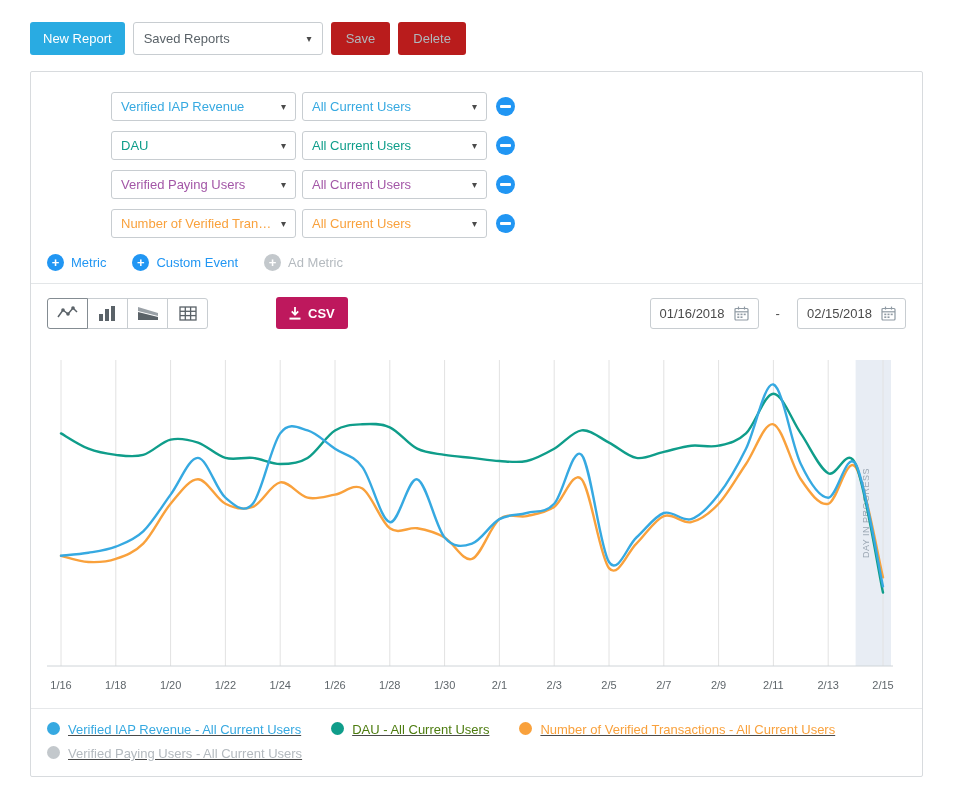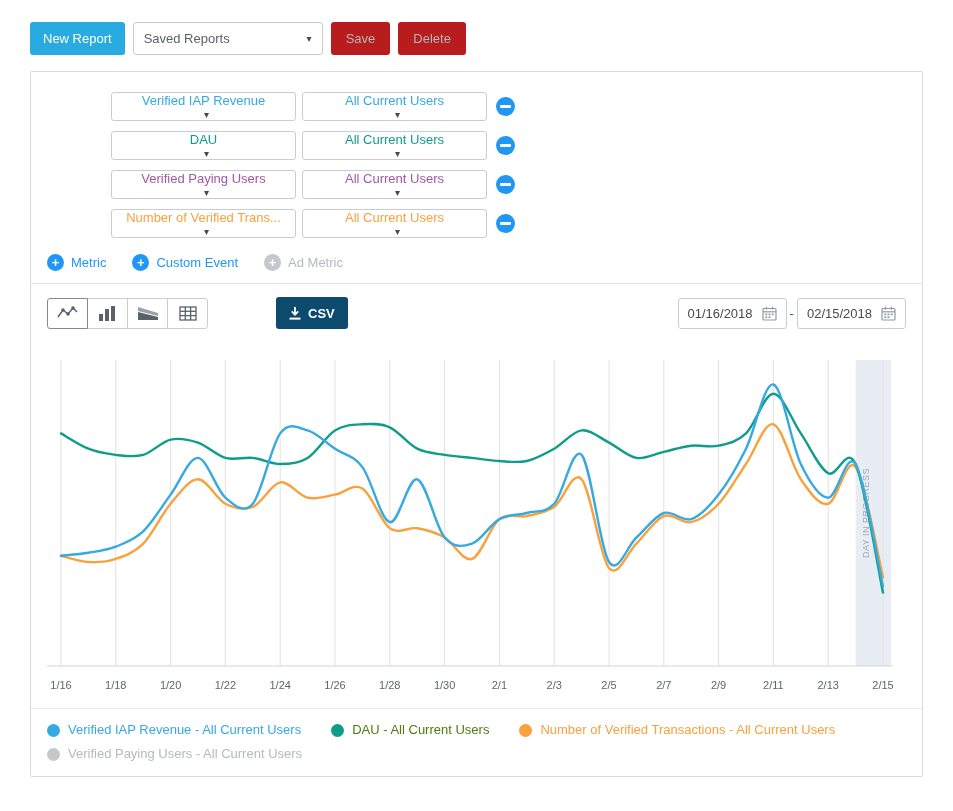--- a/index.html
+++ b/index.html
@@ -17,49 +17,49 @@
   .select-reports { width:190px; height:33px; border:1px solid #c8cdd1; border-radius:3px; background:#fff;
     display:flex; align-items:center; justify-content:space-between; padding:0 10px; font-size:13px; color:#5a6268; cursor:pointer;gap:22px; }
   .caret { color:#4a4a4a; font-size:10px; margin-left:6px; flex:0 0 auto; }
 
   .panel { margin:0 30px; border:1px solid #d8dbde; border-radius:2px; background:#fff; }
 
   .metric-section { padding:20px 16px 12px; }
   .metric-rows { margin-left:64px; }
   .metric-row { display:flex; align-items:center; margin-bottom:10px; }
   .select { width:185px; height:29px; border:1px solid #c8cdd1; border-radius:3px; background:#fff;
-    display:flex; align-items:center; justify-content:space-between; padding:0 9px; font-size:13px; margin-right:6px; cursor:pointer;flex-direction:column; }
+    display:flex; align-items:center; justify-content:space-between; padding:0 9px; font-size:13px; margin-right:6px; cursor:pointer; }
   .sel-label { white-space:nowrap; overflow:hidden; text-overflow:ellipsis; }
   .remove-btn { width:19px; height:19px; border-radius:50%; background:#2196f3; border:none; position:relative; cursor:pointer; margin-left:3px; padding:0; }
   .remove-btn .minus { position:absolute; left:4px; right:4px; top:8px; height:3px; background:#fff; border-radius:1px; }
 
   .add-links { display:flex; align-items:center; gap:26px; margin-top:16px; font-size:13px; }
   .add-link { display:flex; align-items:center; gap:7px; color:#2196f3; cursor:pointer; }
   .plus-icon { width:17px; height:17px; border-radius:50%; background:#2196f3; color:#fff; font-size:13px;
     line-height:17px; text-align:center; font-weight:bold; flex:0 0 auto; }
   .add-link.disabled { color:#b4babf; cursor:default; }
   .add-link.disabled .plus-icon { background:#c3c8cc; }
 
   .chart-toolbar { border-top:1px solid #e3e6e8; padding:13px 16px; display:flex; align-items:center; }
   .chart-type-group { display:flex; }
   .ct-btn { width:41px; height:31px; background:#fff; border:1px solid #c8cdd1; margin-left:-1px;
     display:flex; align-items:center; justify-content:center; cursor:pointer; padding:0; }
   .ct-btn:first-child { margin-left:0; border-radius:3px 0 0 3px; }
   .ct-btn:last-child { border-radius:0 3px 3px 0; }
   .ct-btn.selected { border:1px solid #848c92; position:relative; z-index:2; }
-  .csv-btn { margin-left:68px; background:#0c4a6e; color:#fff; border:none; border-radius:3px; height:31px;
+  .csv-btn { margin-left:68px; background:#be185d; color:#fff; border:none; border-radius:3px; height:31px;
     padding:16px 13px; font-size:13px; font-weight:bold; display:flex; align-items:center; gap:7px; cursor:pointer; font-family:inherit; }
-  .date-range { margin-left:auto; display:flex; align-items:center; gap:3px; font-size:13px; color:#4a4a4a; }
+  .date-range { margin-left:auto; display:flex; align-items:center; gap:17px; font-size:13px; color:#4a4a4a; }
   .date-box { height:31px; border:1px solid #c8cdd1; border-radius:3px; background:#fff;
     display:flex; align-items:center; gap:9px; padding:0 9px; cursor:pointer; }
 
   .chart-wrap { padding:8px 14px 0; }
 
   .legend { border-top:1px solid #e6e8ea; margin-top:6px; padding:13px 16px 6px; display:flex; flex-wrap:wrap; }
-  .legend-item { display:flex; align-items:flex-end; margin-right:30px; margin-bottom:9px; font-size:13px; cursor:pointer; }
+  .legend-item { display:flex; align-items:flex-start; margin-right:30px; margin-bottom:9px; font-size:13px; cursor:pointer;text-decoration:underline; }
   .dot { width:13px; height:13px; border-radius:50%; margin-right:8px; flex:0 0 auto; }
 </style>
 </head>
 <body>
 
 <div class="topbar">
   <div class="top-controls">
     <button class="btn btn-primary">New Report</button>
     <div class="select-reports">
       <span class="sel-label">Saved Reports</span>

